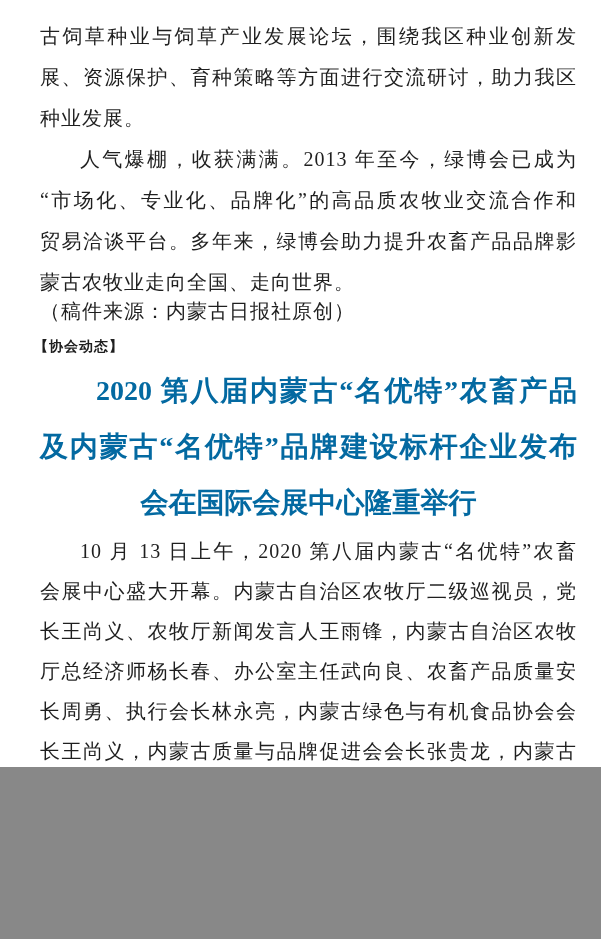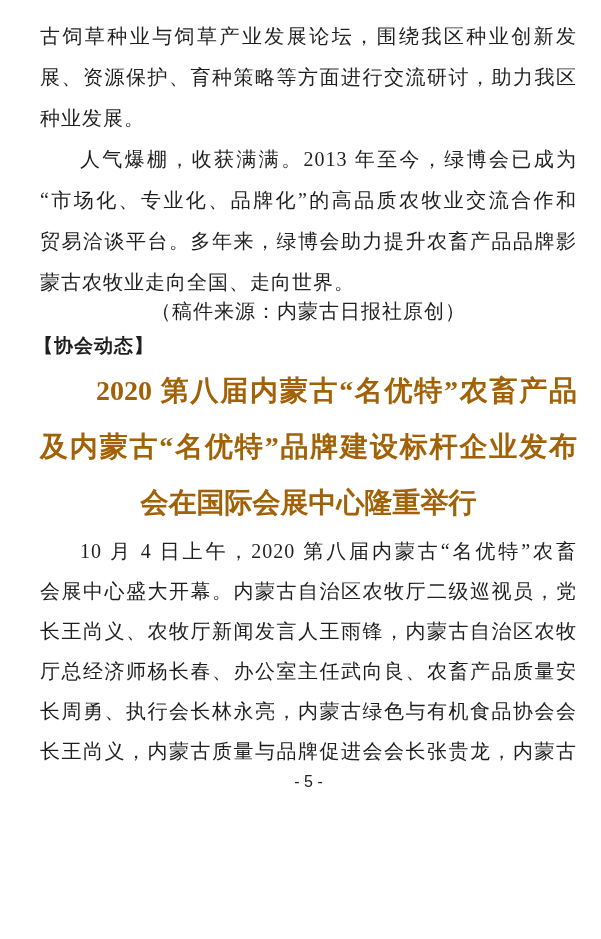--- a/index.html
+++ b/index.html
@@ -1,19 +1,19 @@
 <!DOCTYPE html>
 <html><head>
 <meta charset="utf-8">
 <style>
   html,body { margin:0; padding:0; background:#888; }
   .page {
     position: relative;
     width: 601px;
-    height: 939px;
+    height: 767px;
     margin: 0 auto;
     background: #ffffff;
     box-sizing: border-box;
     padding: 16px 24px 0 40px;
     overflow: hidden;
     font-family: "Liberation Serif", "DejaVu Serif", serif;
     color: #1f1f1f;
   }
   .body1 { font-size: 20px; line-height: 41px; letter-spacing: 1px; }
   .body2 { font-size: 20px; line-height: 40px; letter-spacing: 1px; margin-top: 4px; }
@@ -23,27 +23,27 @@
     white-space: normal;
     text-align: justify;
     text-align-last: justify;
     text-justify: inter-character;
   }
   .indent { text-indent: 2em; }
   .source-line {
     font-size: 20px;
     line-height: 36px;
     margin-top: -10px;
-    text-align: center;
+    text-align: left;
     letter-spacing: 1px;
   }
   .section-label {
     font-family: "Liberation Sans", "DejaVu Sans", sans-serif;
     font-weight: 700;
-    font-size: 19px;
+    font-size: 14px;
     line-height: 34px;
     letter-spacing: 1px;
     margin-left: -6px;
   }
   .headline {
     font-size: 28px;
     font-weight: 700;
     line-height: 56px;
     letter-spacing: 0;
     font-family: "Liberation Serif", "DejaVu Serif", serif;
@@ -74,28 +74,28 @@
     <div class="line jline indent">人气爆棚，收获满满。2013 年至今，绿博会已成为</div>
     <div class="line jline">“市场化、专业化、品牌化”的高品质农牧业交流合作和</div>
     <div class="line jline">贸易洽谈平台。多年来，绿博会助力提升农畜产品品牌影</div>
     <div class="line">蒙古农牧业走向全国、走向世界。</div>
   </div>
 
   <div class="source-line">（稿件来源：内蒙古日报社原创）</div>
 
   <div class="section-label">【协会动态】</div>
 
-  <div class="headline" style="color: #a16207;">
+  <div class="headline" style="color: #0369a1;">
     <div class="hline jline indent">2020 第八届内蒙古“名优特”农畜产品</div>
     <div class="hline jline">及内蒙古“名优特”品牌建设标杆企业发布</div>
     <div class="hline centered">会在国际会展中心隆重举行</div>
   </div>
 
   <div class="para body2">
-    <div class="line jline indent">10 月 4 日上午，2020 第八届内蒙古“名优特”农畜</div>
+    <div class="line jline indent">10 月 13 日上午，2020 第八届内蒙古“名优特”农畜</div>
     <div class="line jline">会展中心盛大开幕。内蒙古自治区农牧厅二级巡视员，党</div>
     <div class="line jline">长王尚义、农牧厅新闻发言人王雨锋，内蒙古自治区农牧</div>
     <div class="line jline">厅总经济师杨长春、办公室主任武向良、农畜产品质量安</div>
     <div class="line jline">长周勇、执行会长林永亮，内蒙古绿色与有机食品协会会</div>
     <div class="line jline">长王尚义，内蒙古质量与品牌促进会会长张贵龙，内蒙古</div>
   </div>
 
   <div class="footer">- 5 -</div>
 
 </div>

